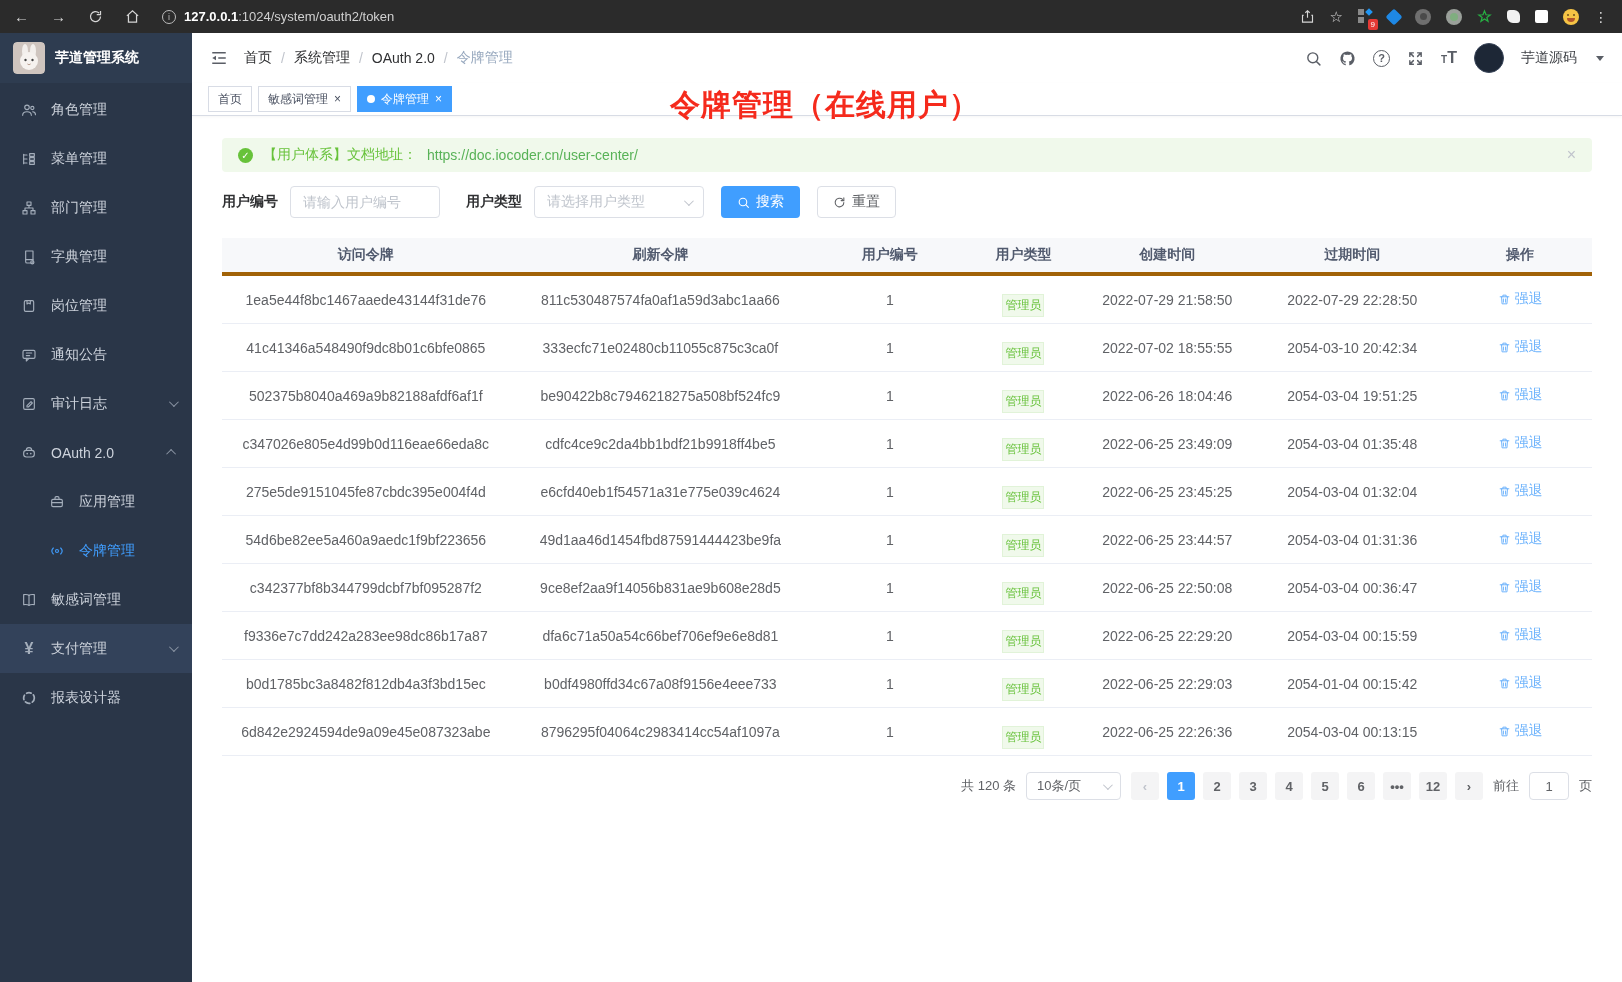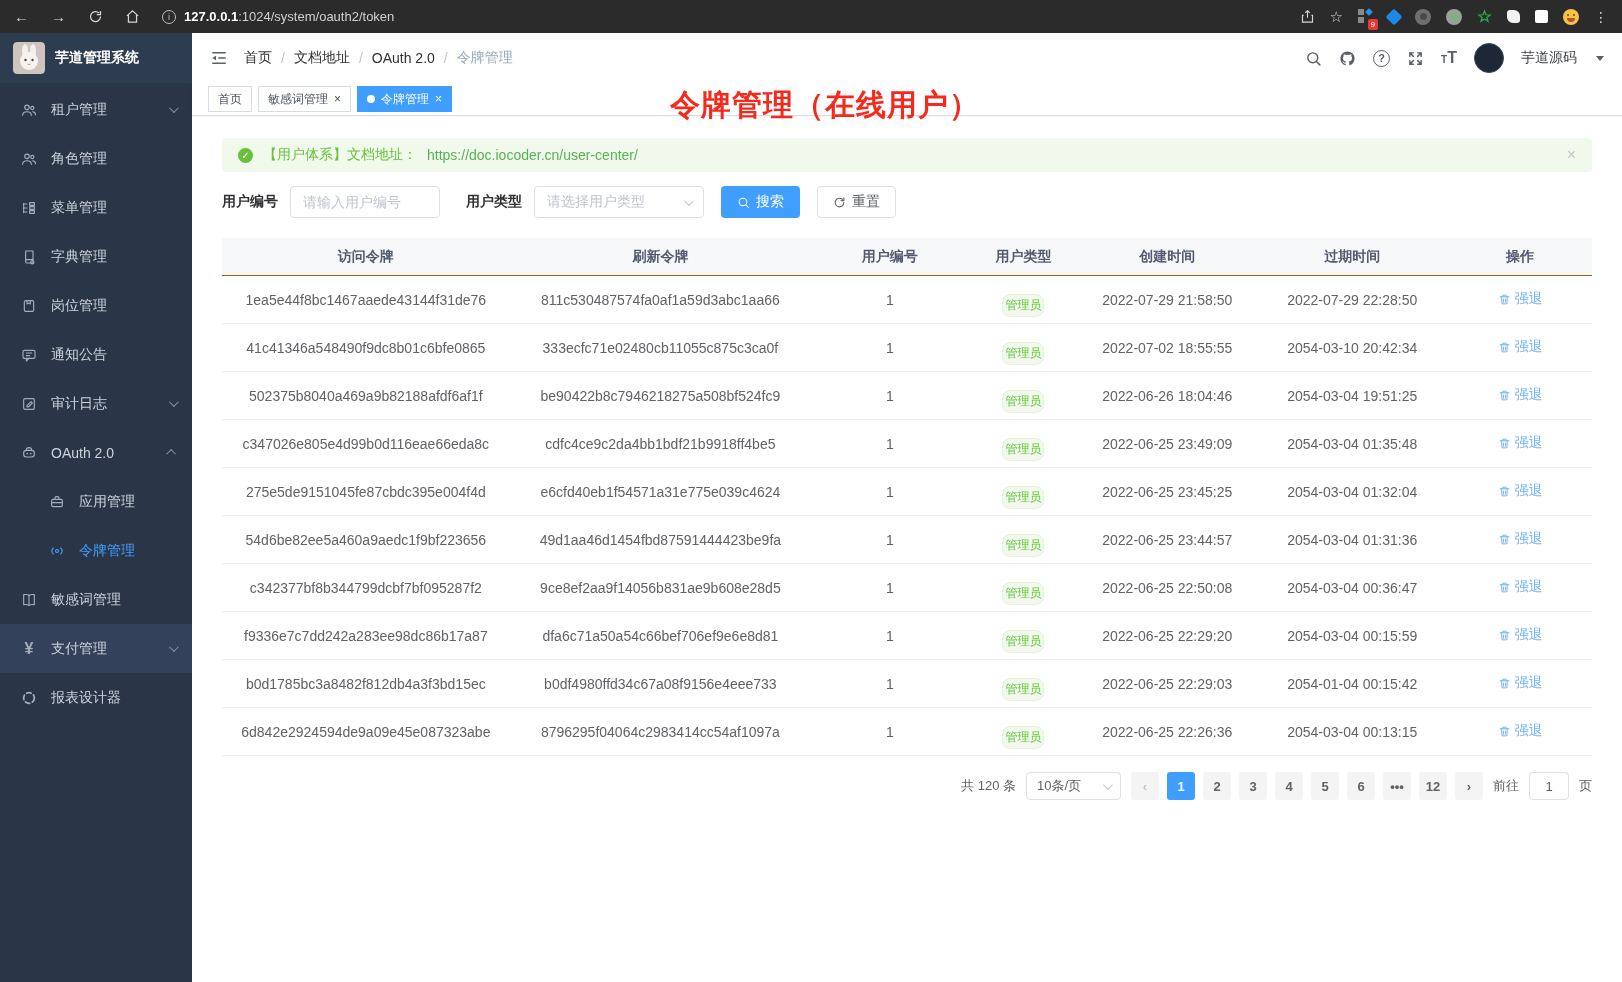--- a/index.html
+++ b/index.html
@@ -97,25 +97,25 @@
   .fselect { width:170px; height:32px; border:1px solid #dcdfe6; border-radius:4px; padding:0 12px; display:flex; align-items:center; justify-content:space-between; cursor:pointer; }
   .fselect .ph { color:#bfc4cc; }
   .schev { width:7px; height:7px; border-right:1.4px solid #c0c4cc; border-bottom:1.4px solid #c0c4cc; transform:rotate(45deg) translateY(-2px); }
   .btn { height:32px; border-radius:4px; display:flex; align-items:center; gap:6px; padding:0 15px; font-size:14px; cursor:pointer; border:1px solid transparent; }
   .btn svg { width:13px; height:13px; stroke:currentColor; fill:none; stroke-width:2; stroke-linecap:round; }
   .btn-primary { background:#409eff; color:#fff; }
   .btn-plain { background:#fff; border-color:#dcdfe6; color:#606266; }
 
   .table { width:100%; font-size:14px; }
   .tr { display:flex; align-items:center; border-bottom:1px solid #ebeef5; }
-  .thead { background:#f7f8fa; height:38px; font-weight:bold; color:#515a6e; border-bottom:1px solid #a16207; }
+  .thead { background:#f7f8fa; height:38px; font-weight:bold; color:#515a6e; border-bottom:4px solid #a16207; }
   .tr:not(.thead) { height:48px; color:#606266; }
   .td { text-align:center; overflow:hidden; white-space:nowrap; }
   .c1{width:21%;} .c2{width:22%;} .c3{width:11.5%;} .c4{width:8%;} .c5{width:13%;} .c6{width:14%;} .c7{width:10.5%;}
-  .tag { display:inline-block; background:#f0f9eb; border:1px solid #e1f3d8; color:#67c23a; font-size:12px; padding:3px 2px; border-radius:8px; line-height:1.2;margin-top:12px; }
+  .tag { display:inline-block; background:#f0f9eb; border:1px solid #e1f3d8; color:#67c23a; font-size:12px; padding:3px 2px; border-radius:0; line-height:1.2;margin-top:12px; }
   .action { color:#6cb2fc; cursor:pointer; display:inline-flex; align-items:center; gap:4px; }
   .action svg { width:13px; height:13px; stroke:#6cb2fc; fill:none; stroke-width:1.8; stroke-linecap:round; }
 
   .pagination { display:flex; align-items:center; justify-content:flex-end; gap:10px; margin-top:16px; font-size:13px; color:#606266; padding-bottom:20px; }
   .psize { width:95px; height:28px; border:1px solid #dcdfe6; border-radius:4px; display:flex; align-items:center; justify-content:space-between; padding:0 10px; cursor:pointer; color:#606266; }
   .pbtn { min-width:28px; height:28px; padding:0 6px; background:#f4f4f5; border-radius:3px; display:flex; align-items:center; justify-content:center; font-weight:bold; cursor:pointer; color:#606266; }
   .pbtn.disabled { color:#c0c4cc; cursor:default; }
   .pbtn.active { background:#409eff; color:#fff; }
   .pgroup { display:flex; gap:8px; align-items:center; }
   .goto-input { width:40px; height:28px; border:1px solid #dcdfe6; border-radius:4px; text-align:center; font-size:13px; color:#606266; outline:none; font-family:inherit; }
@@ -196,45 +196,44 @@
     <div class="menu">
       <div class="mi">
           <span class="mi-ic">
             <svg viewBox="0 0 24 24">
               <circle cx="9" cy="8" r="3.4"></circle>
               <path d="M2.5 20c0-3.4 3-5.4 6.5-5.4s6.5 2 6.5 5.4"></path>
               <circle cx="17" cy="9" r="2.4"></circle>
               <path d="M17.5 14.6c2.6.3 4.2 2 4.2 4.4"></path>
             </svg>
           </span>
-          <span>租户管理</span>
-          <span class="chev"></span>
-        </div>
-      <div class="mi">
-          <span class="mi-ic">
-            <svg viewBox="0 0 24 24">
-              <circle cx="9" cy="8" r="3.4"></circle>
-              <path d="M2.5 20c0-3.4 3-5.4 6.5-5.4s6.5 2 6.5 5.4"></path>
-              <circle cx="17" cy="9" r="2.4"></circle>
-              <path d="M17.5 14.6c2.6.3 4.2 2 4.2 4.4"></path>
-            </svg>
-          </span>
           <span>角色管理</span>
         </div>
       <div class="mi">
           <span class="mi-ic">
             <svg viewBox="0 0 24 24">
               <path d="M4 5v14"></path>
               <path d="M4 6h5M4 12h5M4 18h5"></path>
               <rect x="13" y="4" width="7" height="4"></rect>
               <rect x="13" y="10" width="7" height="4"></rect>
               <rect x="13" y="16" width="7" height="4"></rect>
             </svg>
           </span>
           <span>菜单管理</span>
+        </div>
+      <div class="mi">
+          <span class="mi-ic">
+            <svg viewBox="0 0 24 24">
+              <rect x="9" y="3" width="6" height="5"></rect>
+              <rect x="3" y="16" width="6" height="5"></rect>
+              <rect x="15" y="16" width="6" height="5"></rect>
+              <path d="M12 8v4M6 16v-4h12v4"></path>
+            </svg>
+          </span>
+          <span>部门管理</span>
         </div>
       <div class="mi">
           <span class="mi-ic">
             <svg viewBox="0 0 24 24">
               <path d="M7 3h11v18H9a2 2 0 0 1-2-2z"></path>
               <path d="M7 16h11"></path>
               <circle cx="17" cy="20" r="2.4"></circle>
             </svg>
           </span>
           <span>字典管理</span>
@@ -333,21 +332,21 @@
     <div class="navbar">
       <span class="hamburger">
           <svg viewBox="0 0 24 24">
             <path d="M3 5h18M11 12h10M3 19h18" fill="none"></path>
             <path d="M8 9v6l-5-3z" stroke="none"></path>
           </svg>
         </span>
       <div class="breadcrumb">
         <span class="bc-item">首页</span>
         <span class="bc-sep">/</span>
-        <span class="bc-item">文档地址</span>
+        <span class="bc-item">系统管理</span>
         <span class="bc-sep">/</span>
         <span class="bc-item">OAuth 2.0</span>
         <span class="bc-sep">/</span>
         <span class="bc-item last">令牌管理</span>
       </div>
       <div class="nav-right">
         <span class="nico">
             <svg viewBox="0 0 24 24">
               <circle cx="11" cy="11" r="7"></circle>
               <path d="M16.5 16.5 21 21"></path>

